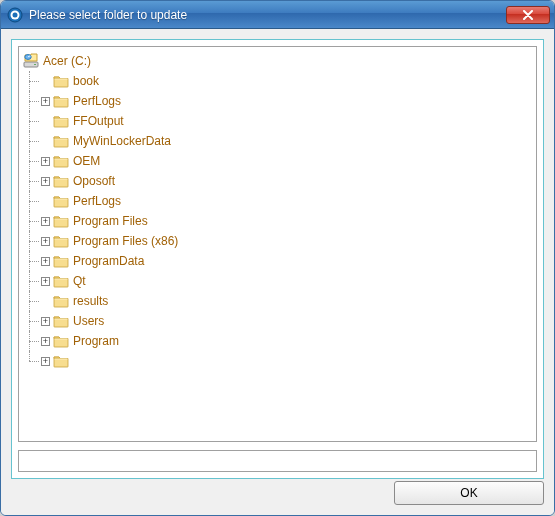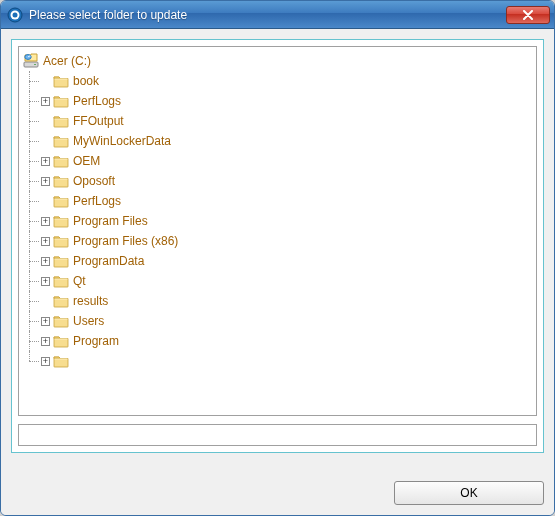--- a/index.html
+++ b/index.html
@@ -148,21 +148,21 @@
     height: 22px;
     border: 1px solid #a0a0a0;
     background: #fff;
     margin-top: 8px;
     padding: 2px 4px;
   }
   .button-row {
     display: flex;
     justify-content: flex-end;
     gap: 10px;
-    padding-top: 28px;
+    padding-top: 2px;
   }
   .btn {
     width: 150px;
     height: 24px;
     background: linear-gradient(to bottom, #fdfdfd, #e6e6e6);
     border: 1px solid #8a8a8a;
     border-radius: 3px;
     font-size: 12px;
     cursor: pointer;
     display: flex;

